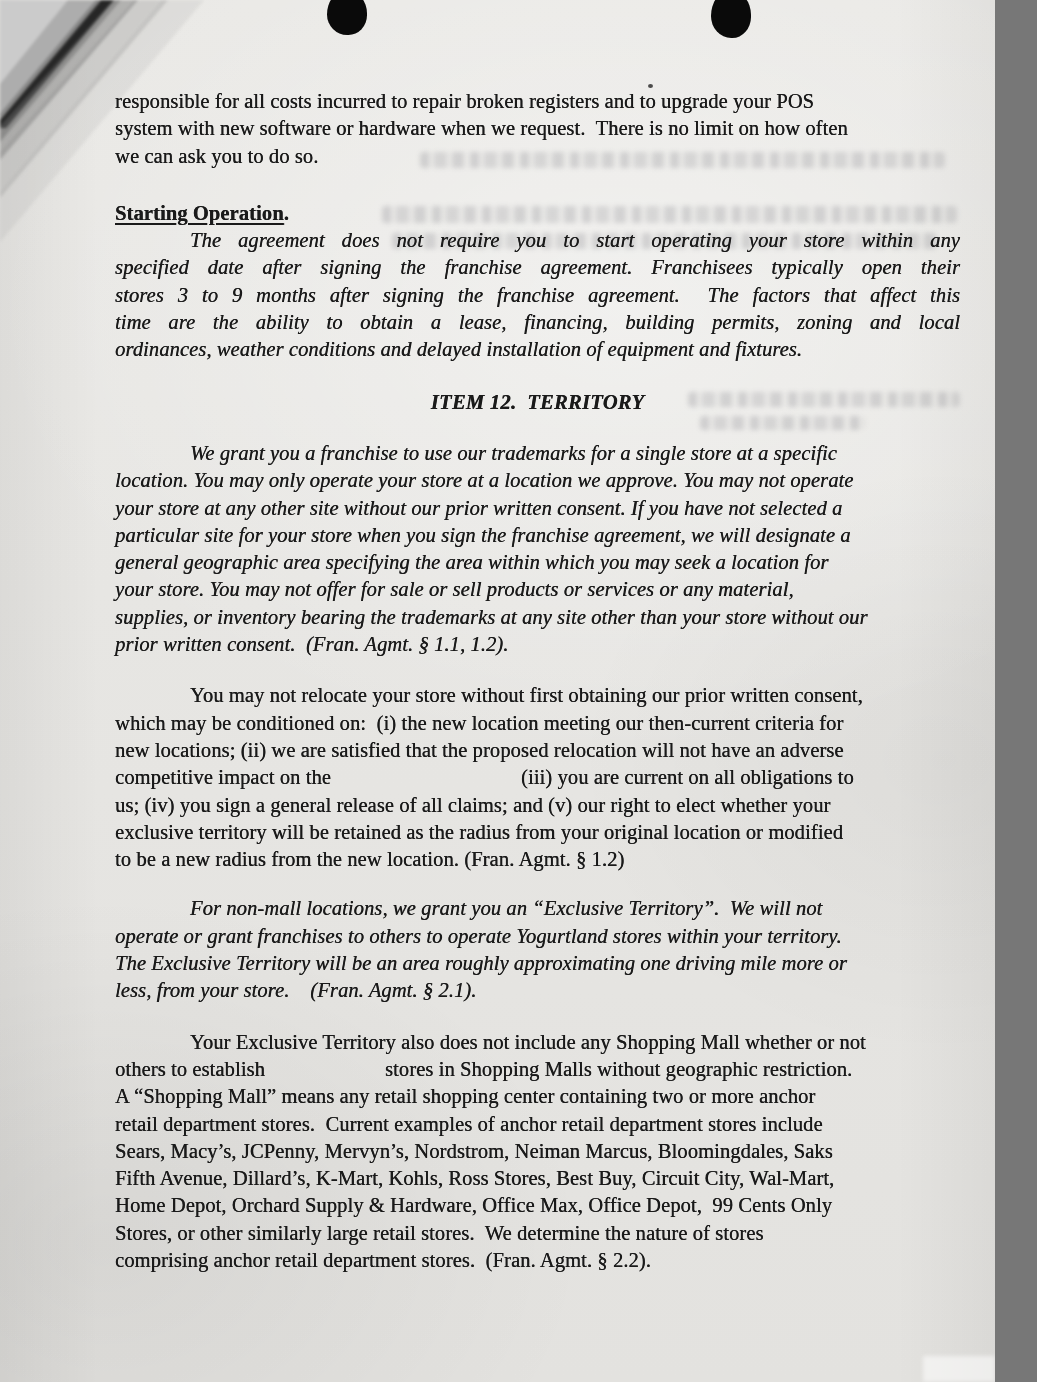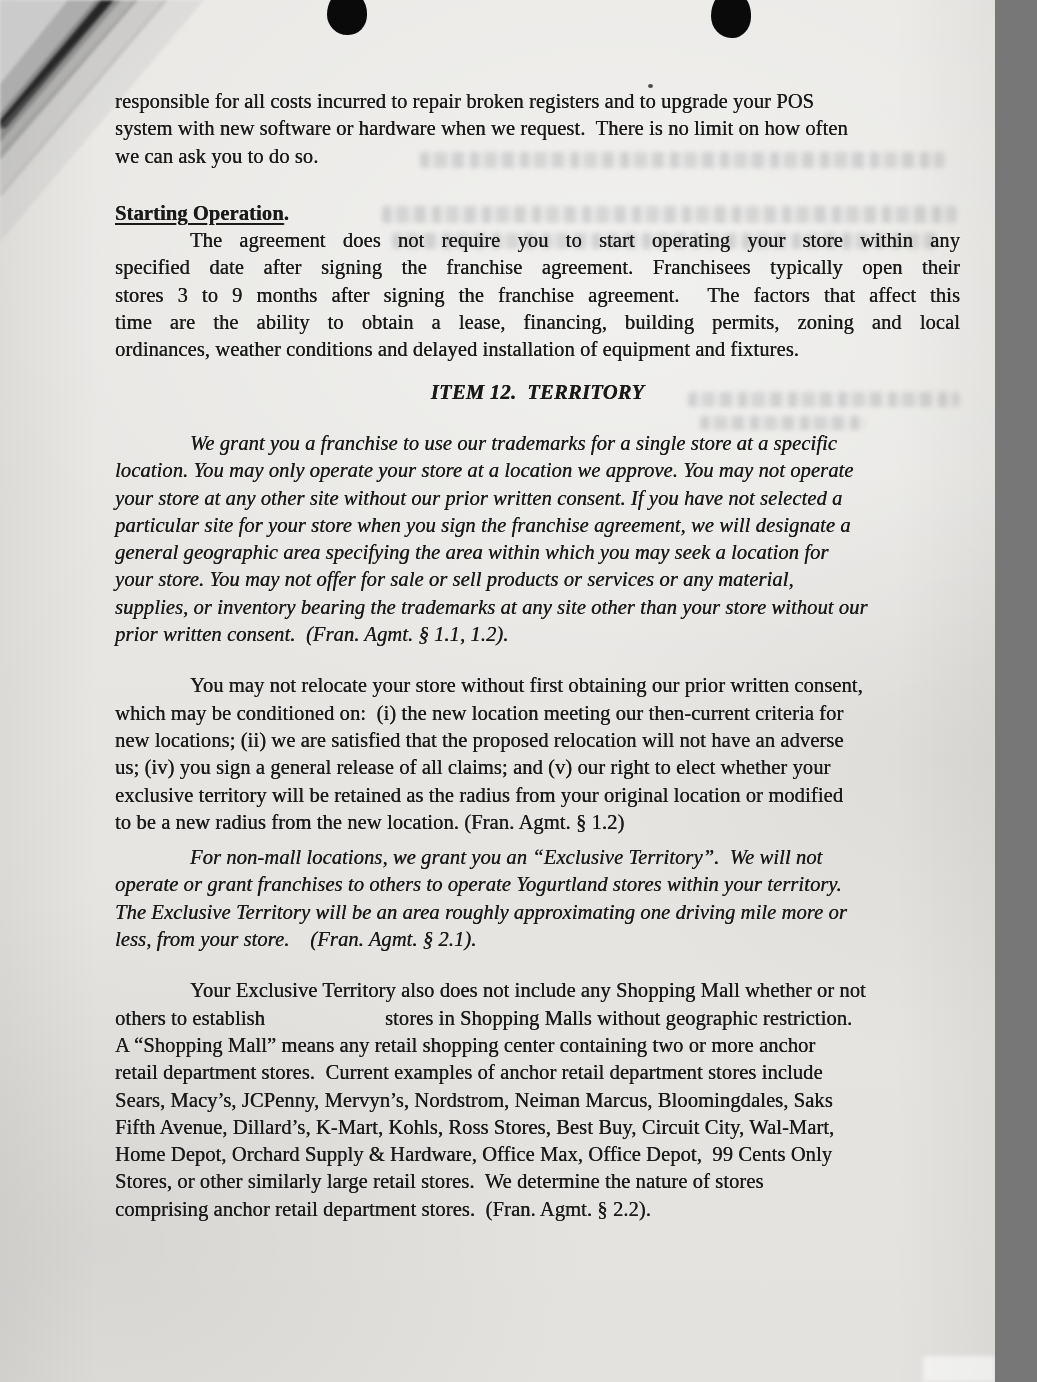--- a/index.html
+++ b/index.html
@@ -64,22 +64,22 @@
   .heading-ul .ul-text {
     text-decoration: underline;
     text-decoration-thickness: 2px;
     text-underline-offset: 3px;
   }
   .heading-center {
     font-weight: 700; text-align: center; white-space: pre-wrap;
     letter-spacing: 0.3px;
   }
   .mb30 { margin-bottom: 30px; } .mb28 { }
-  .mb25 { margin-bottom: 15px; } .mb24 { margin-bottom: 24px; font-style: italic; }
-  .mb22 { margin-bottom: 8px; font-family: Liberation Serif, serif; }
+  .mb25 { margin-bottom: 25px; font-style: italic; } .mb24 { margin-bottom: 24px; font-style: italic; }
+  .mb22 { margin-bottom: 22px; font-family: Liberation Serif, serif; }
 </style>
 </head>
 <body>
 
 <div class="page">
 
   <svg class="corner-fold" width="240" height="250" viewBox="0 0 240 250" aria-hidden="true">
     <polygon points="0,0 100,0 0,118" fill="#cbcbcb"></polygon>
     <polygon points="68,0 100,0 0,118 0,84" fill="#a8a8a8" opacity="0.85"></polygon>
     <polygon points="101,0 114,0 6,128 0,128 0,120" fill="#1f1f1f"></polygon>
@@ -130,20 +130,21 @@
         <div class="line">general geographic area specifying the area within which you may seek a location for</div>
         <div class="line">your store. You may not offer for sale or sell products or services or any material,</div>
         <div class="line">supplies, or inventory bearing the trademarks at any site other than your store without our</div>
         <div class="line">prior written consent.  (Fran. Agmt. § 1.1, 1.2).</div>
       </div>
 
     <div class="para mb22">
         <div class="line ind">You may not relocate your store without first obtaining our prior written consent,</div>
         <div class="line">which may be conditioned on:  (i) the new location meeting our then-current criteria for</div>
         <div class="line">new locations; (ii) we are satisfied that the proposed relocation will not have an adverse</div>
+        <div class="line"><span>competitive impact on the</span><span class="gap" style="width: 190px;"></span><span>(iii) you are current on all obligations to</span></div>
         <div class="line">us; (iv) you sign a general release of all claims; and (v) our right to elect whether your</div>
         <div class="line">exclusive territory will be retained as the radius from your original location or modified</div>
         <div class="line">to be a new radius from the new location. (Fran. Agmt. § 1.2)</div>
       </div>
 
     <div class="para mb24">
         <div class="line ind">For non-mall locations, we grant you an “Exclusive Territory”.  We will not</div>
         <div class="line">operate or grant franchises to others to operate Yogurtland stores within your territory.</div>
         <div class="line">The Exclusive Territory will be an area roughly approximating one driving mile more or</div>
         <div class="line">less, from your store.    (Fran. Agmt. § 2.1).</div>

